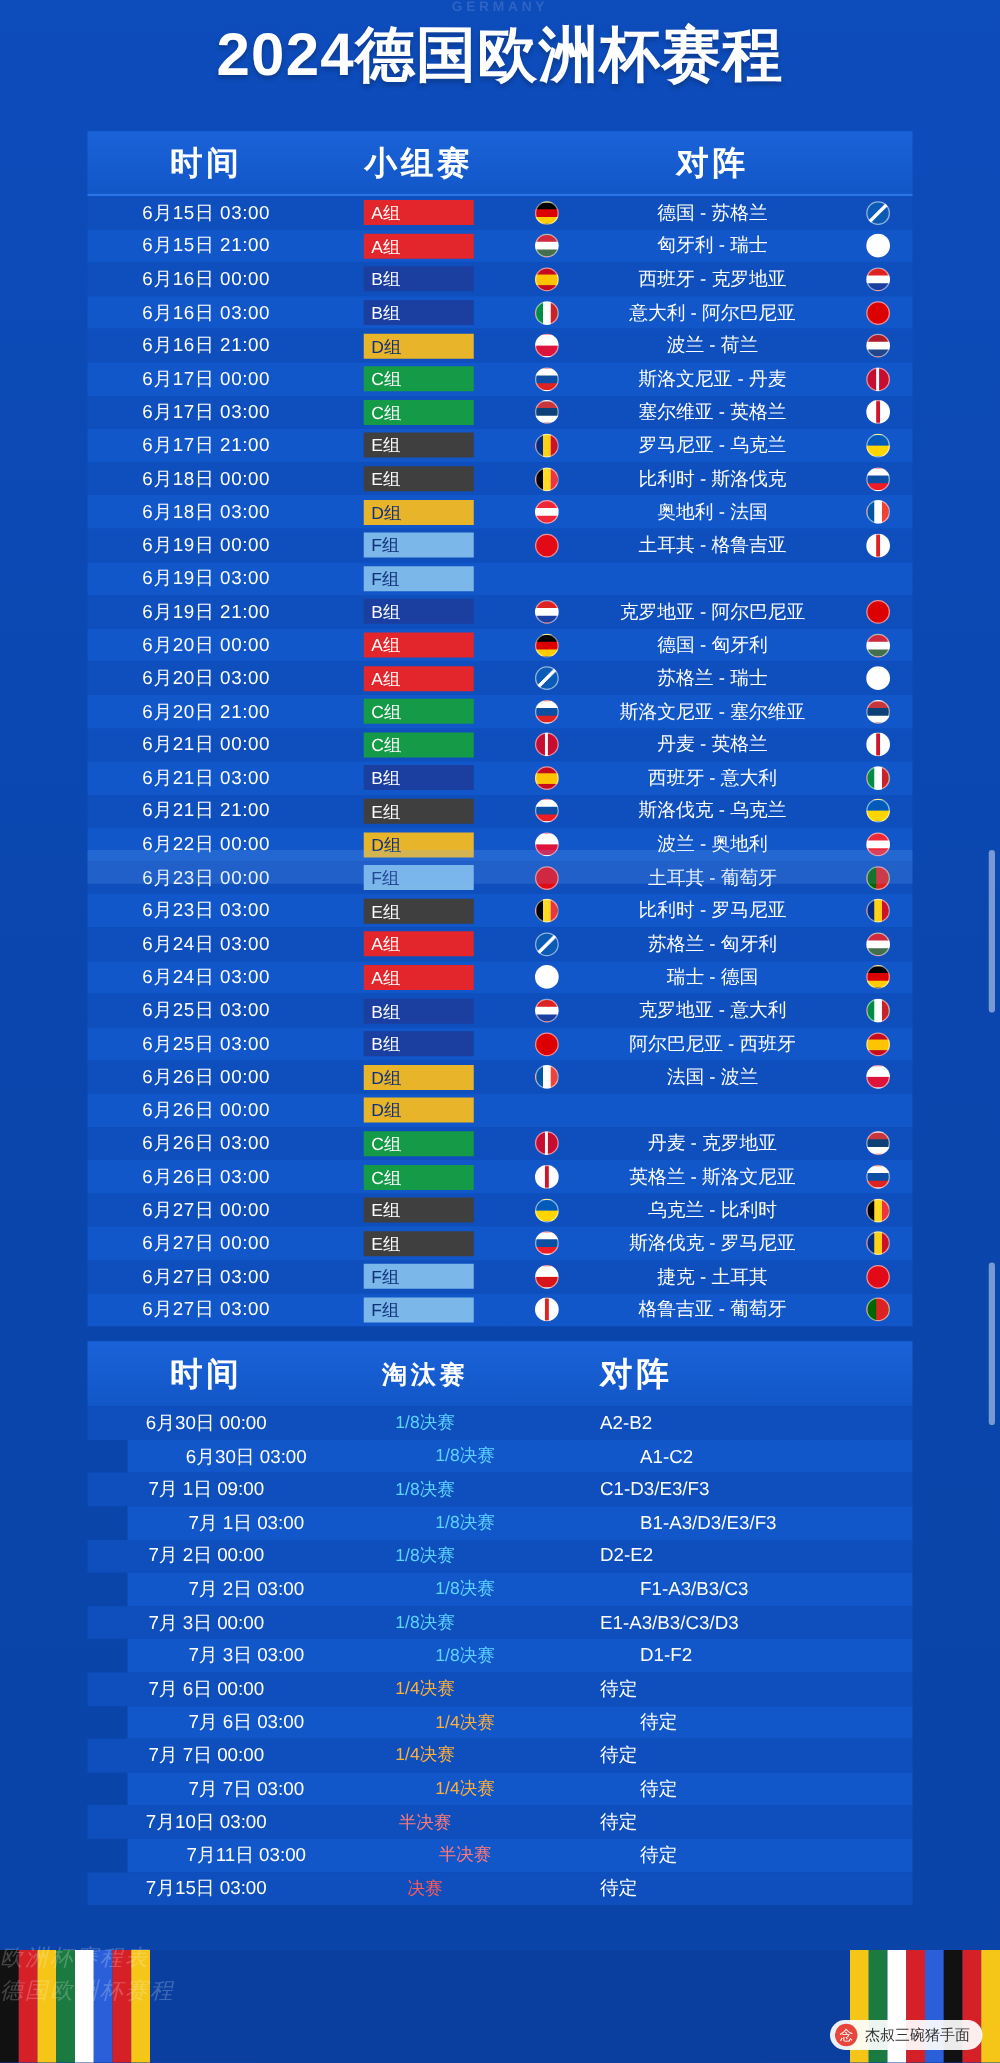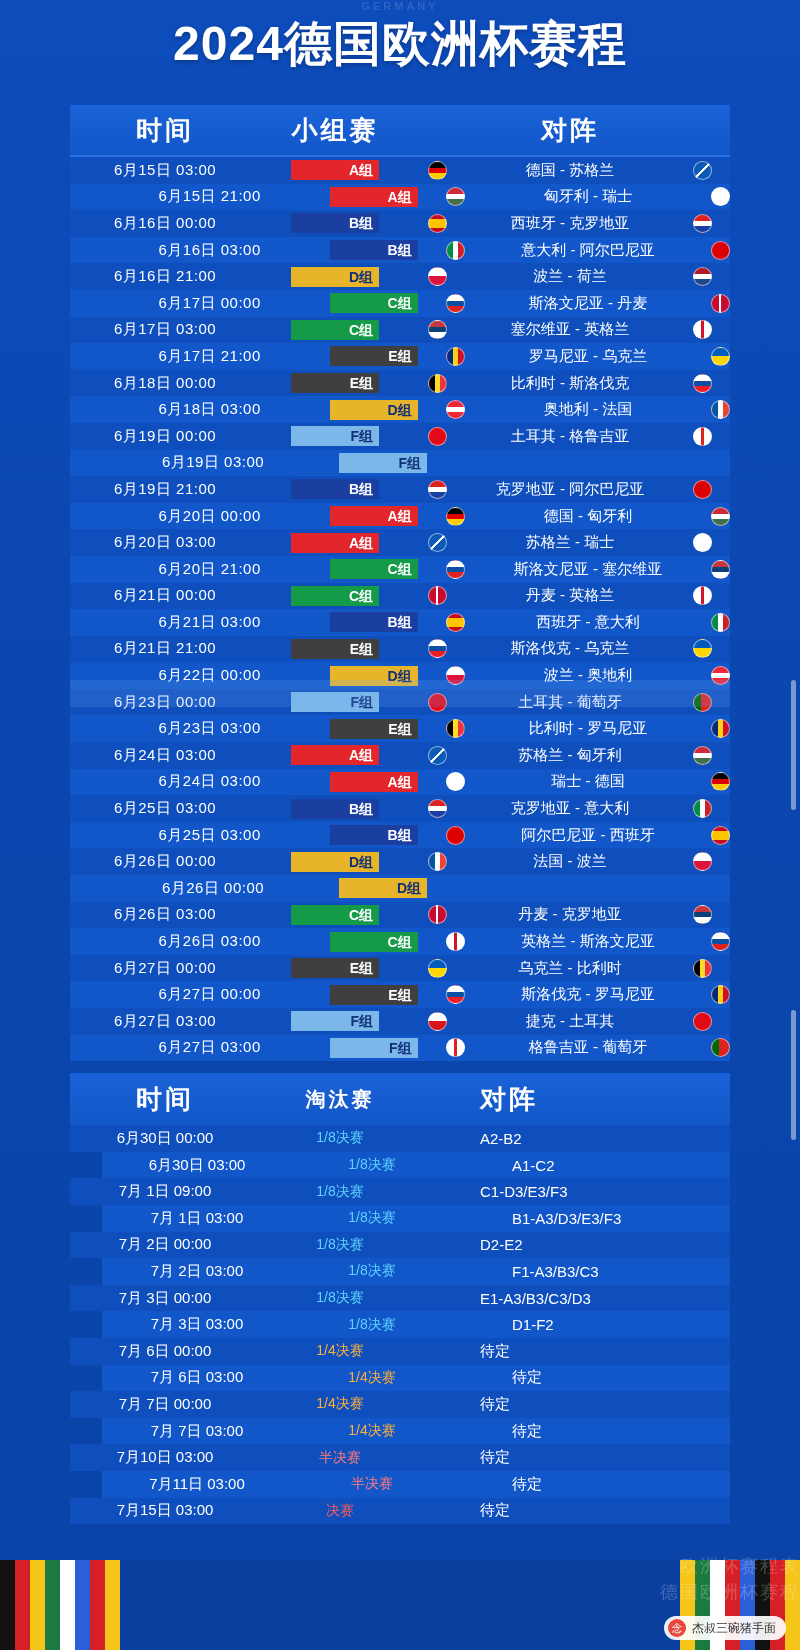--- a/index.html
+++ b/index.html
@@ -78,40 +78,40 @@
     font-size: 26px;
     font-weight: bold;
     letter-spacing: 3px;
   }
   .row {
     display: flex;
     align-items: center;
     height: 26.6px;
   }
   .row.alt0 { background: #0e4fbd; }
-  .row.alt1 { background: #1157ca; padding-left: 48px; }
+  .row.alt1 { background: #1157ca; }
   .cell-time {
     width: 190px;
     text-align: center;
     color: #ffffff;
     font-size: 15px;
     letter-spacing: 0.5px;
   }
   .cell-group {
     width: 150px;
     display: flex;
     justify-content: center;
     align-items: center;
   }
   .gbadge {
     display: inline-block;
     min-width: 76px;
-    text-align: right;
+    text-align: left;
     font-size: 14px;
-    font-weight: bold;
+    font-weight: normal;
     padding: 2px 6px;
     color: #ffffff;
     line-height: 16px;
   }
   .cell-match {
     flex: 1;
     display: flex;
     align-items: center;
     justify-content: center;
     gap: 18px;
@@ -166,24 +166,25 @@
     height: 90px;
     display: flex;
   }
   .stripes-left { left: 0; }
   .stripes-right { right: 0; }
   .stripes-left div, .stripes-right div { flex: 1; }
   .watermark {
     position: absolute;
     left: 0;
     width: 100%;
-    text-align: right;
+    text-align: left;
     color: rgba(255,255,255,0.22);
     font-size: 18px;
     letter-spacing: 2px;
+    font-style: italic;
   }
   .wm1 { bottom: 72px; }
   .wm2 { bottom: 46px; }
   .badge-account {
     position: absolute;
     right: 14px;
     bottom: 10px;
     display: flex;
     align-items: center;
     gap: 6px;

